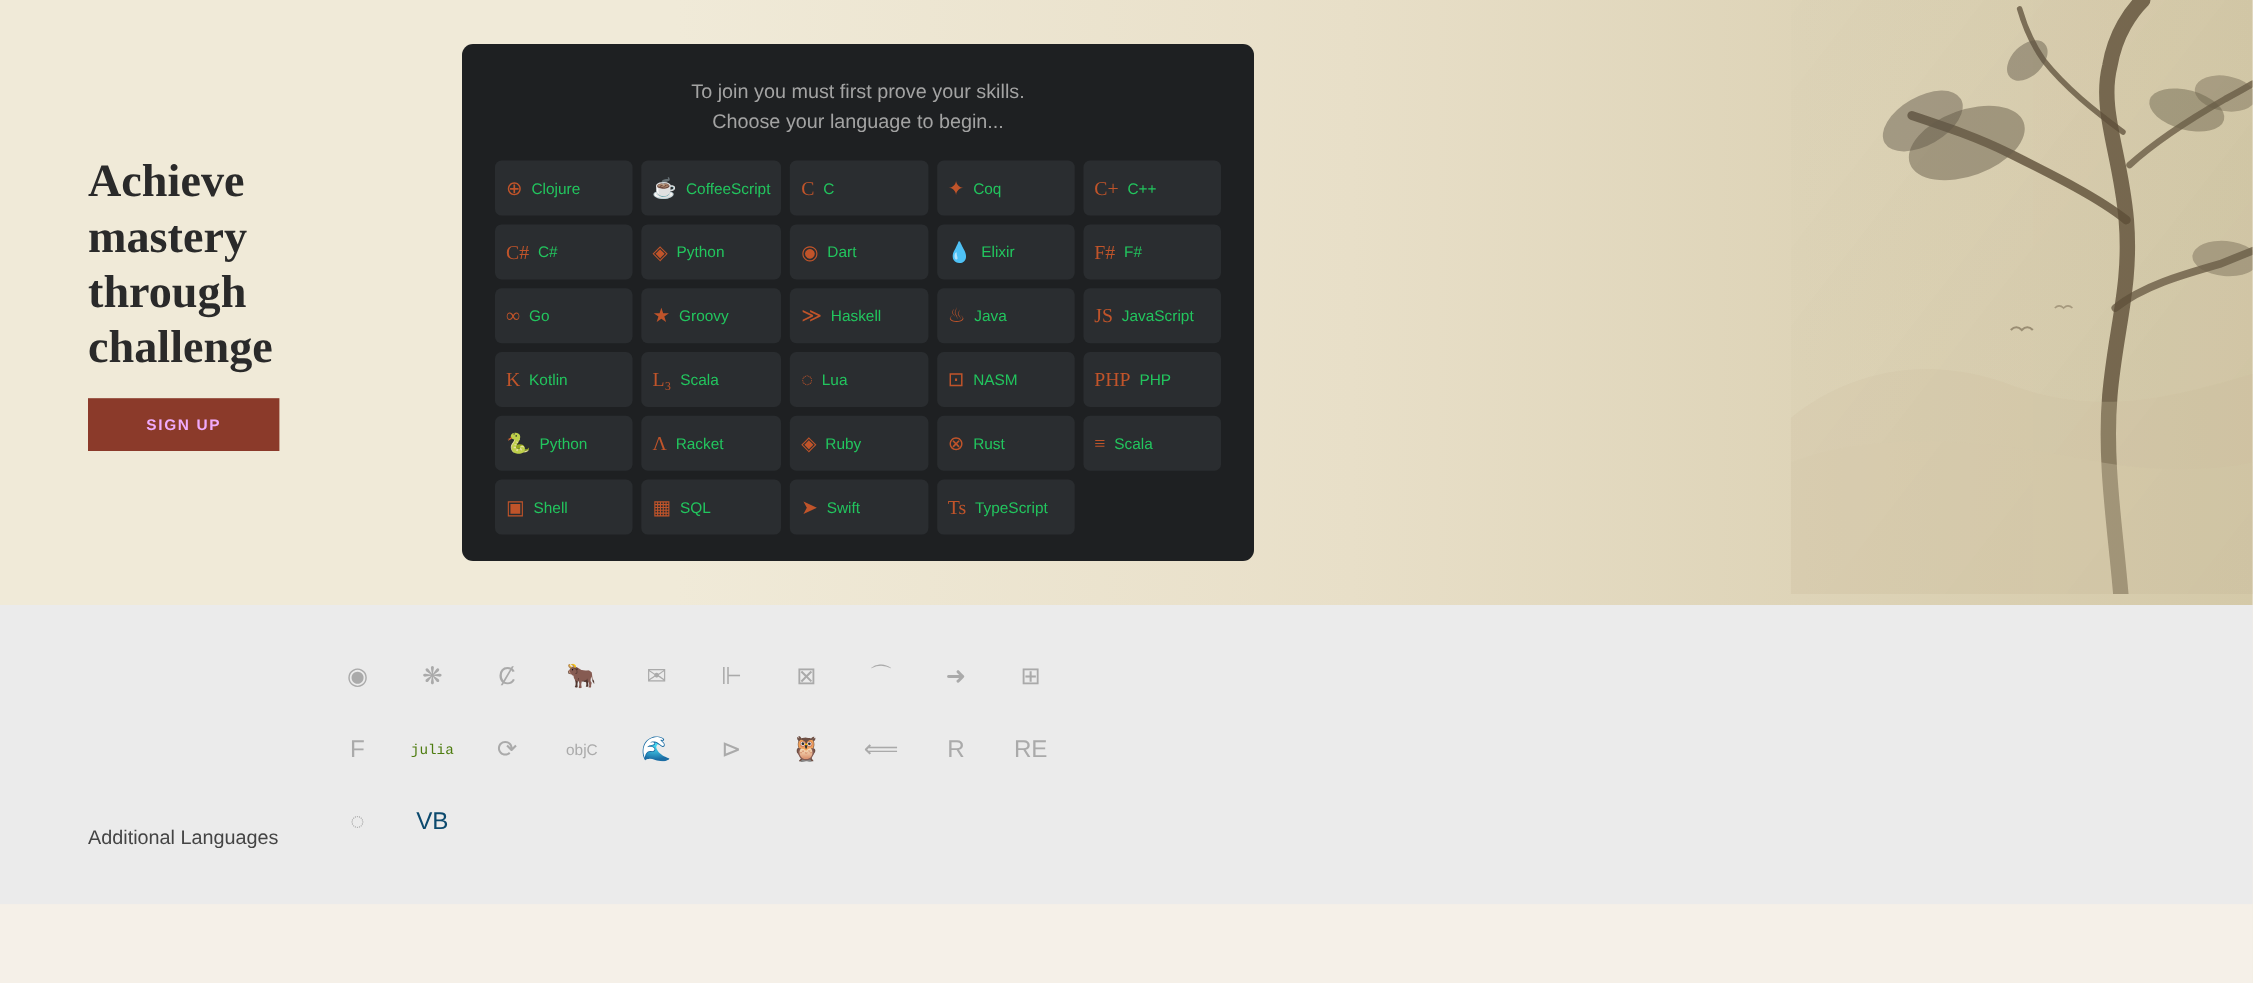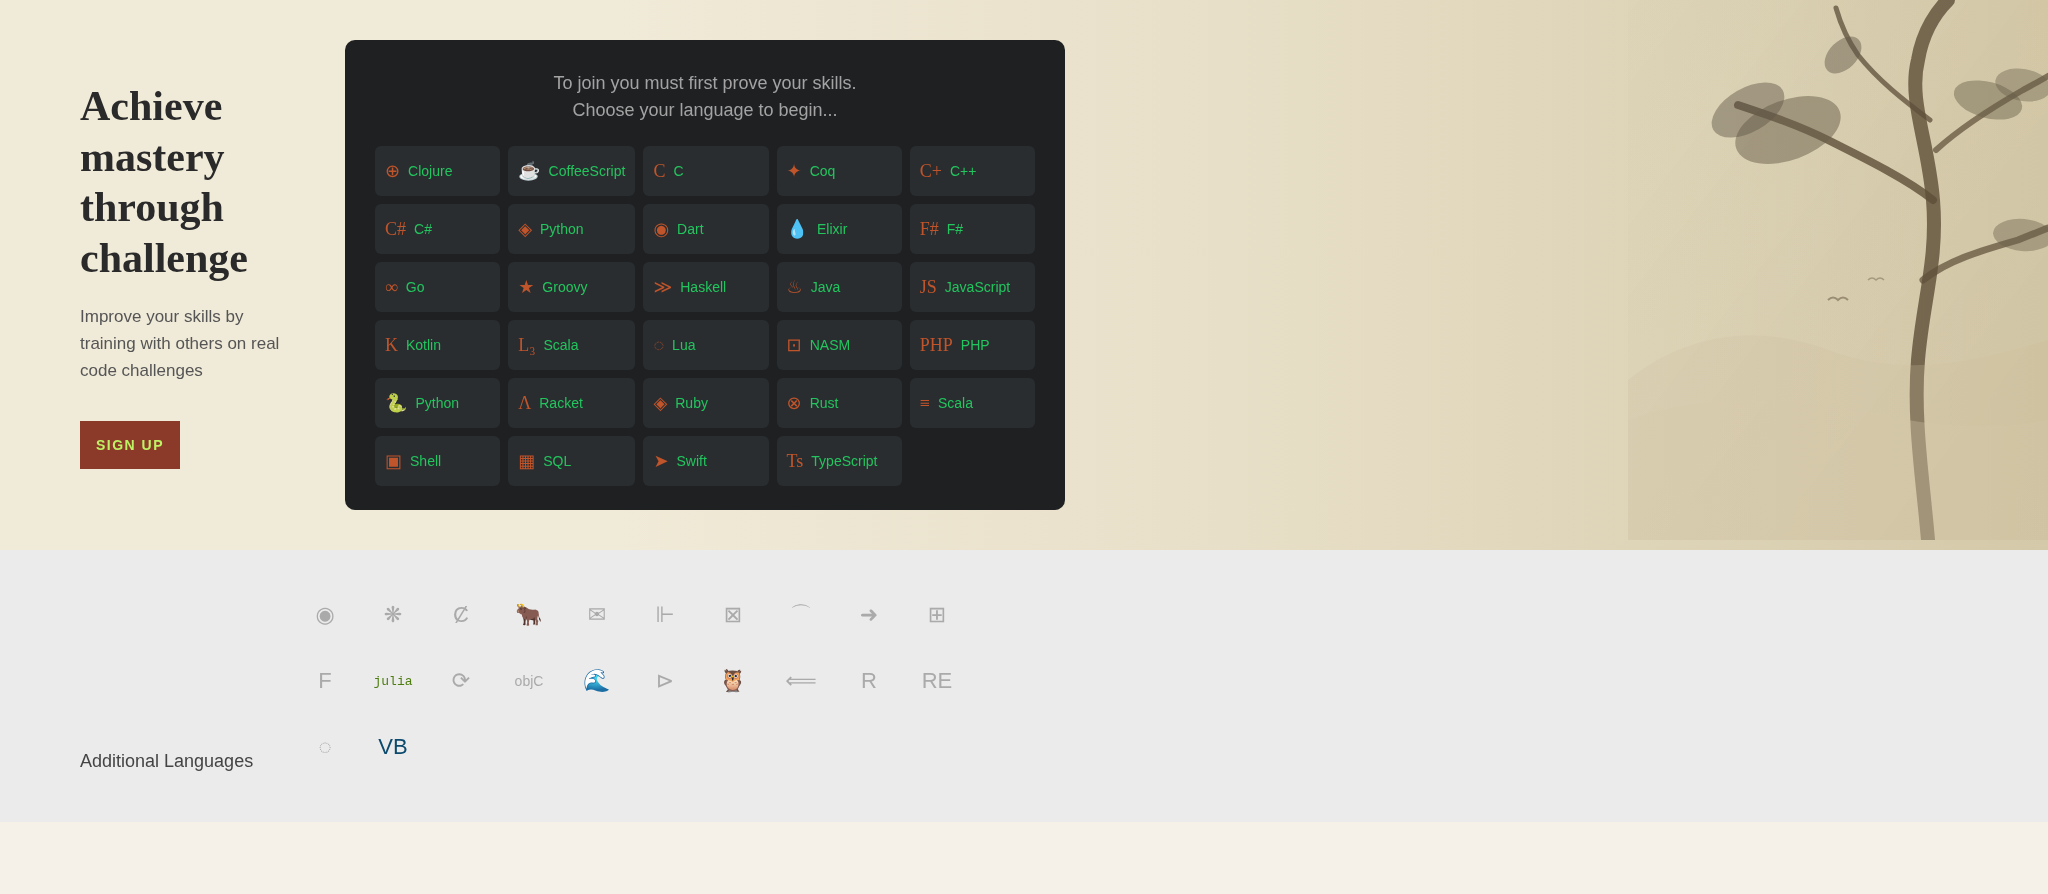--- a/index.html
+++ b/index.html
@@ -28,21 +28,21 @@
       right: 0;
       top: 0;
       width: 420px;
       height: 540px;
       opacity: 0.7;
     }
 
     .hero-left {
       position: relative;
       z-index: 2;
-      width: 345px;
+      width: 420px;
       padding: 60px 60px 60px 80px;
       flex-shrink: 0;
     }
 
     .hero-title {
       font-size: 42px;
       font-weight: 700;
       color: #2a2a2a;
       line-height: 1.2;
       margin-bottom: 20px;
@@ -52,23 +52,23 @@
     .hero-subtitle {
       font-size: 17px;
       color: #555;
       line-height: 1.6;
       margin-bottom: 36px;
       font-family: sans-serif;
     }
 
     .signup-btn {
       background: #8b3a2a;
-      color: #bef264;
+      color: #f0abfc;
       border: none;
-      padding: 16px 16px;
+      padding: 16px 53px;
       font-size: 14px;
       font-weight: 700;
       letter-spacing: 1.5px;
       text-transform: uppercase;
       cursor: pointer;
       font-family: sans-serif;
     }
 
     
     .lang-panel {
@@ -194,21 +194,20 @@
 
     <path d="M0 380 C50 340 120 320 200 350 C280 380 350 360 420 340 L420 540 L0 540 Z" fill="#c8b898" opacity="0.25"></path>
     <path d="M0 420 C80 390 180 400 280 420 C350 432 400 425 420 420 L420 540 L0 540 Z" fill="#d4c8a8" opacity="0.3"></path>
 
     <path d="M200 300 Q205 295 210 300 Q215 295 220 300" stroke="#2a1a08" stroke-width="2" fill="none" opacity="0.5"></path>
     <path d="M240 280 Q244 276 248 280 Q252 276 256 280" stroke="#2a1a08" stroke-width="1.5" fill="none" opacity="0.4"></path>
   </svg>
 
   <div class="hero-left">
     <h1 class="hero-title">Achieve mastery through challenge</h1>
-    <p class="hero-subtitle">Improve your skills by training with others on real code challenges</p>
     <button class="signup-btn">SIGN UP</button>
   </div>
 
   <div class="lang-panel">
     <div class="lang-panel-title">
       <span>To join you must first prove your skills.</span><br>
       <span>Choose your language to begin...</span>
     </div>
     <div class="lang-grid" id="lang-grid">
     <div class="lang-item">

